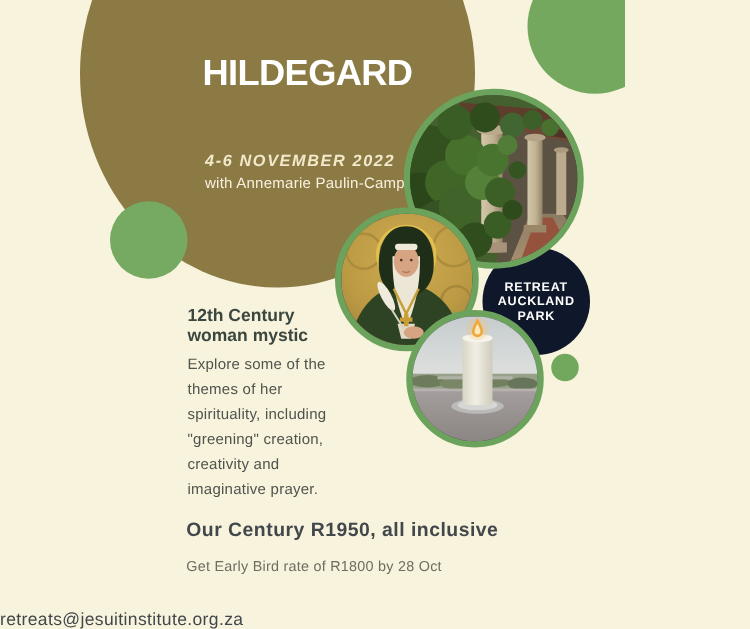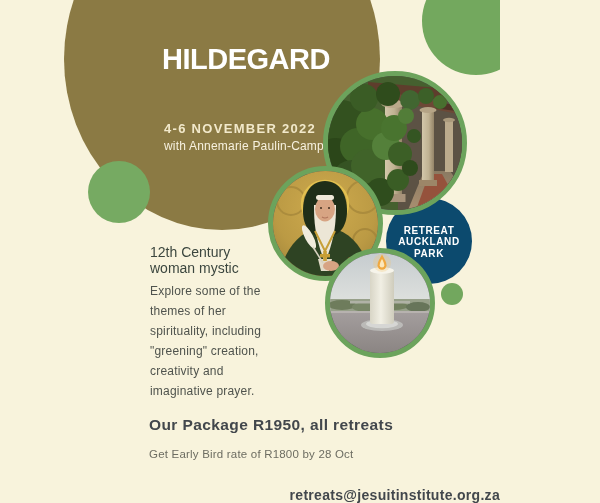--- a/index.html
+++ b/index.html
@@ -20,42 +20,42 @@
 
   
   .photo-circle{border:5px solid #6ca35c;border-radius:50%;overflow:hidden;background:#555;}
   .garden-circle{left:323px;top:71px;width:134px;height:134px;z-index:4;}
   .saint-circle{left:268px;top:166px;width:105px;height:105px;z-index:5;}
   .candle-circle{left:325px;top:248px;width:100px;height:100px;z-index:6;}
   .photo-circle svg{display:block;width:100%;height:100%;}
 
   
   .retreat-badge{
-    left:386px;top:198px;width:86px;height:86px;background:#0c4a6e;z-index:3;
+    left:386px;top:198px;width:86px;height:86px;background:#0f172a;z-index:3;
     display:flex;align-items:center;justify-content:center;text-align:center;
   }
   .retreat-badge .badge-text{
     color:#ffffff;font-weight:bold;font-size:10px;line-height:11.5px;
     letter-spacing:.6px;white-space:pre-line;margin-top:2px;
   }
 
   
   .title-block{left:162px;top:41px;z-index:2;color:#ffffff;}
   .title-line{font-size:29px;line-height:37px;font-weight:bold;letter-spacing:-.5px;}
-  .event-date{left:164px;top:121px;z-index:2;color:#f2e9cb;font-size:13px;font-weight:bold;letter-spacing:1.3px;}
+  .event-date{left:164px;top:121px;z-index:2;color:#f2e9cb;font-size:13px;font-weight:bold;letter-spacing:1.3px;font-style:italic;}
   .facilitator{left:164px;top:139px;z-index:2;color:#f7f1df;font-size:12px;letter-spacing:.2px;}
 
   
-  .subheading{left:150px;top:245px;z-index:2;color:#3b463e;font-weight:normal;font-size:14px;line-height:15.5px;white-space:pre-line;}
+  .subheading{left:150px;top:245px;z-index:2;color:#3b463e;font-weight:bold;font-size:14px;line-height:15.5px;white-space:pre-line;}
   .description{left:150px;top:281px;width:140px;z-index:2;color:#4f534d;font-size:12px;line-height:20px;white-space:pre-line;letter-spacing:.2px;}
 
   
   .package-line{left:149px;top:416px;z-index:2;color:#42474c;font-weight:bold;font-size:15.5px;letter-spacing:.4px;}
   .early-bird{left:149px;top:448px;z-index:2;color:#6d6d62;font-size:11.5px;letter-spacing:.2px;}
-  .email-line{left:0;right:0;top:487px;z-index:2;color:#42474c;font-weight:bold;font-size:14px;text-align:right;letter-spacing:.3px;}
+  .email-line{left:0;right:0;top:487px;z-index:2;color:#42474c;font-weight:normal;font-size:14px;text-align:left;letter-spacing:.3px;}
 </style>
 </head>
 <body>
 
 <div class="canvas">
 
   <div class="abs circle olive-blob"></div>
   <div class="abs circle circle-top-right"></div>
   <div class="abs circle circle-left"></div>
   <div class="abs circle dot-small"></div>
@@ -236,17 +236,17 @@
 
   <div class="abs subheading">12th Century
 woman mystic</div>
   <div class="abs description">Explore some of the
 themes of her
 spirituality, including
 "greening" creation,
 creativity and
 imaginative prayer.</div>
 
-  <div class="abs package-line">Our Package R1950, all retreats</div>
+  <div class="abs package-line">Our Century R1950, all inclusive</div>
   <div class="abs early-bird">Get Early Bird rate of R1800 by 28 Oct</div>
   <div class="abs email-line">retreats@jesuitinstitute.org.za</div>
 
 </div>
 
 </body></html>

